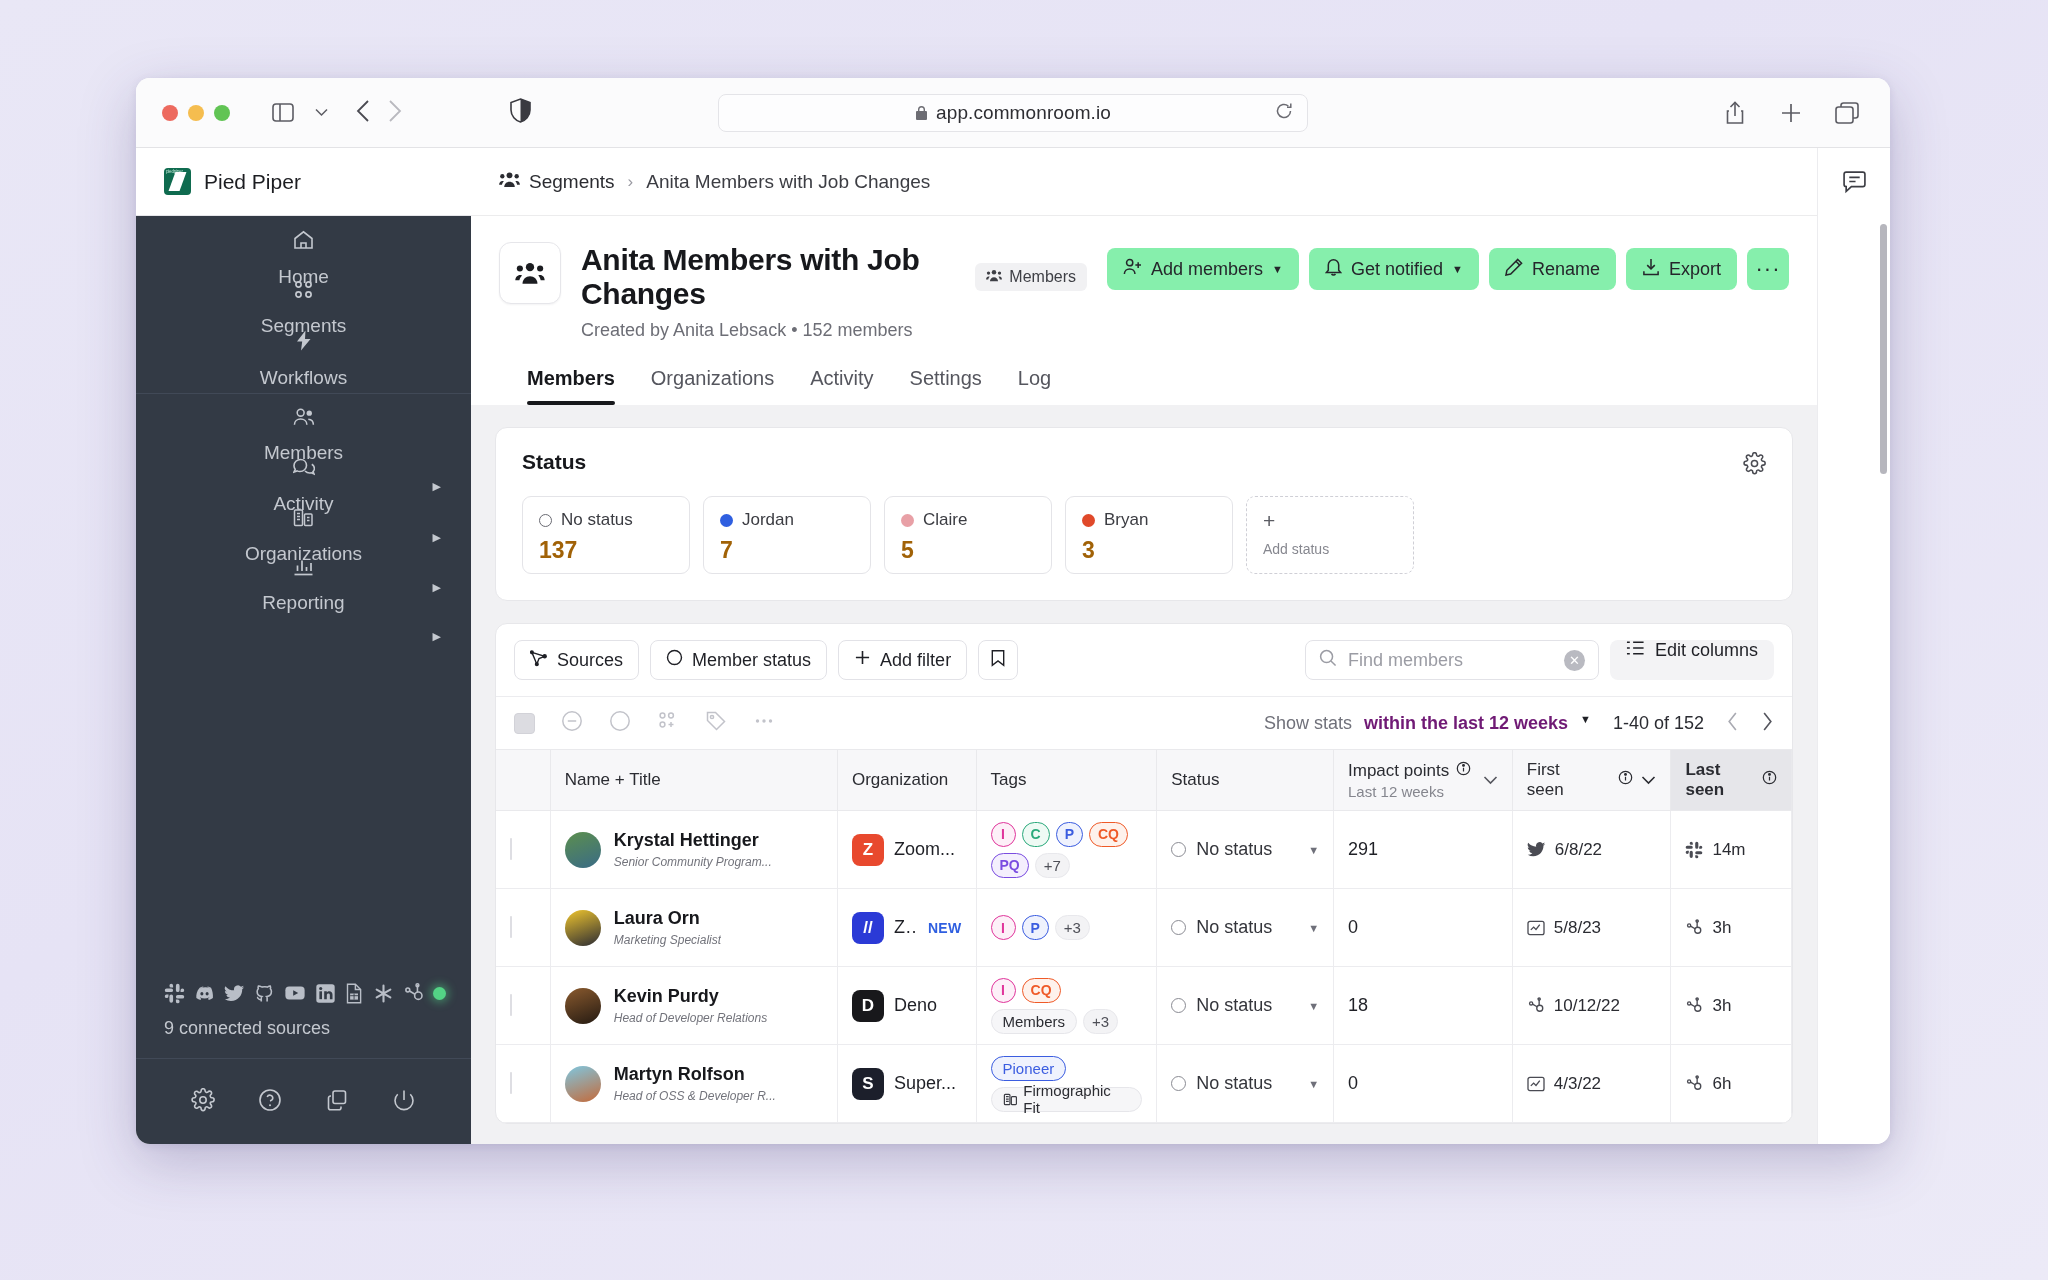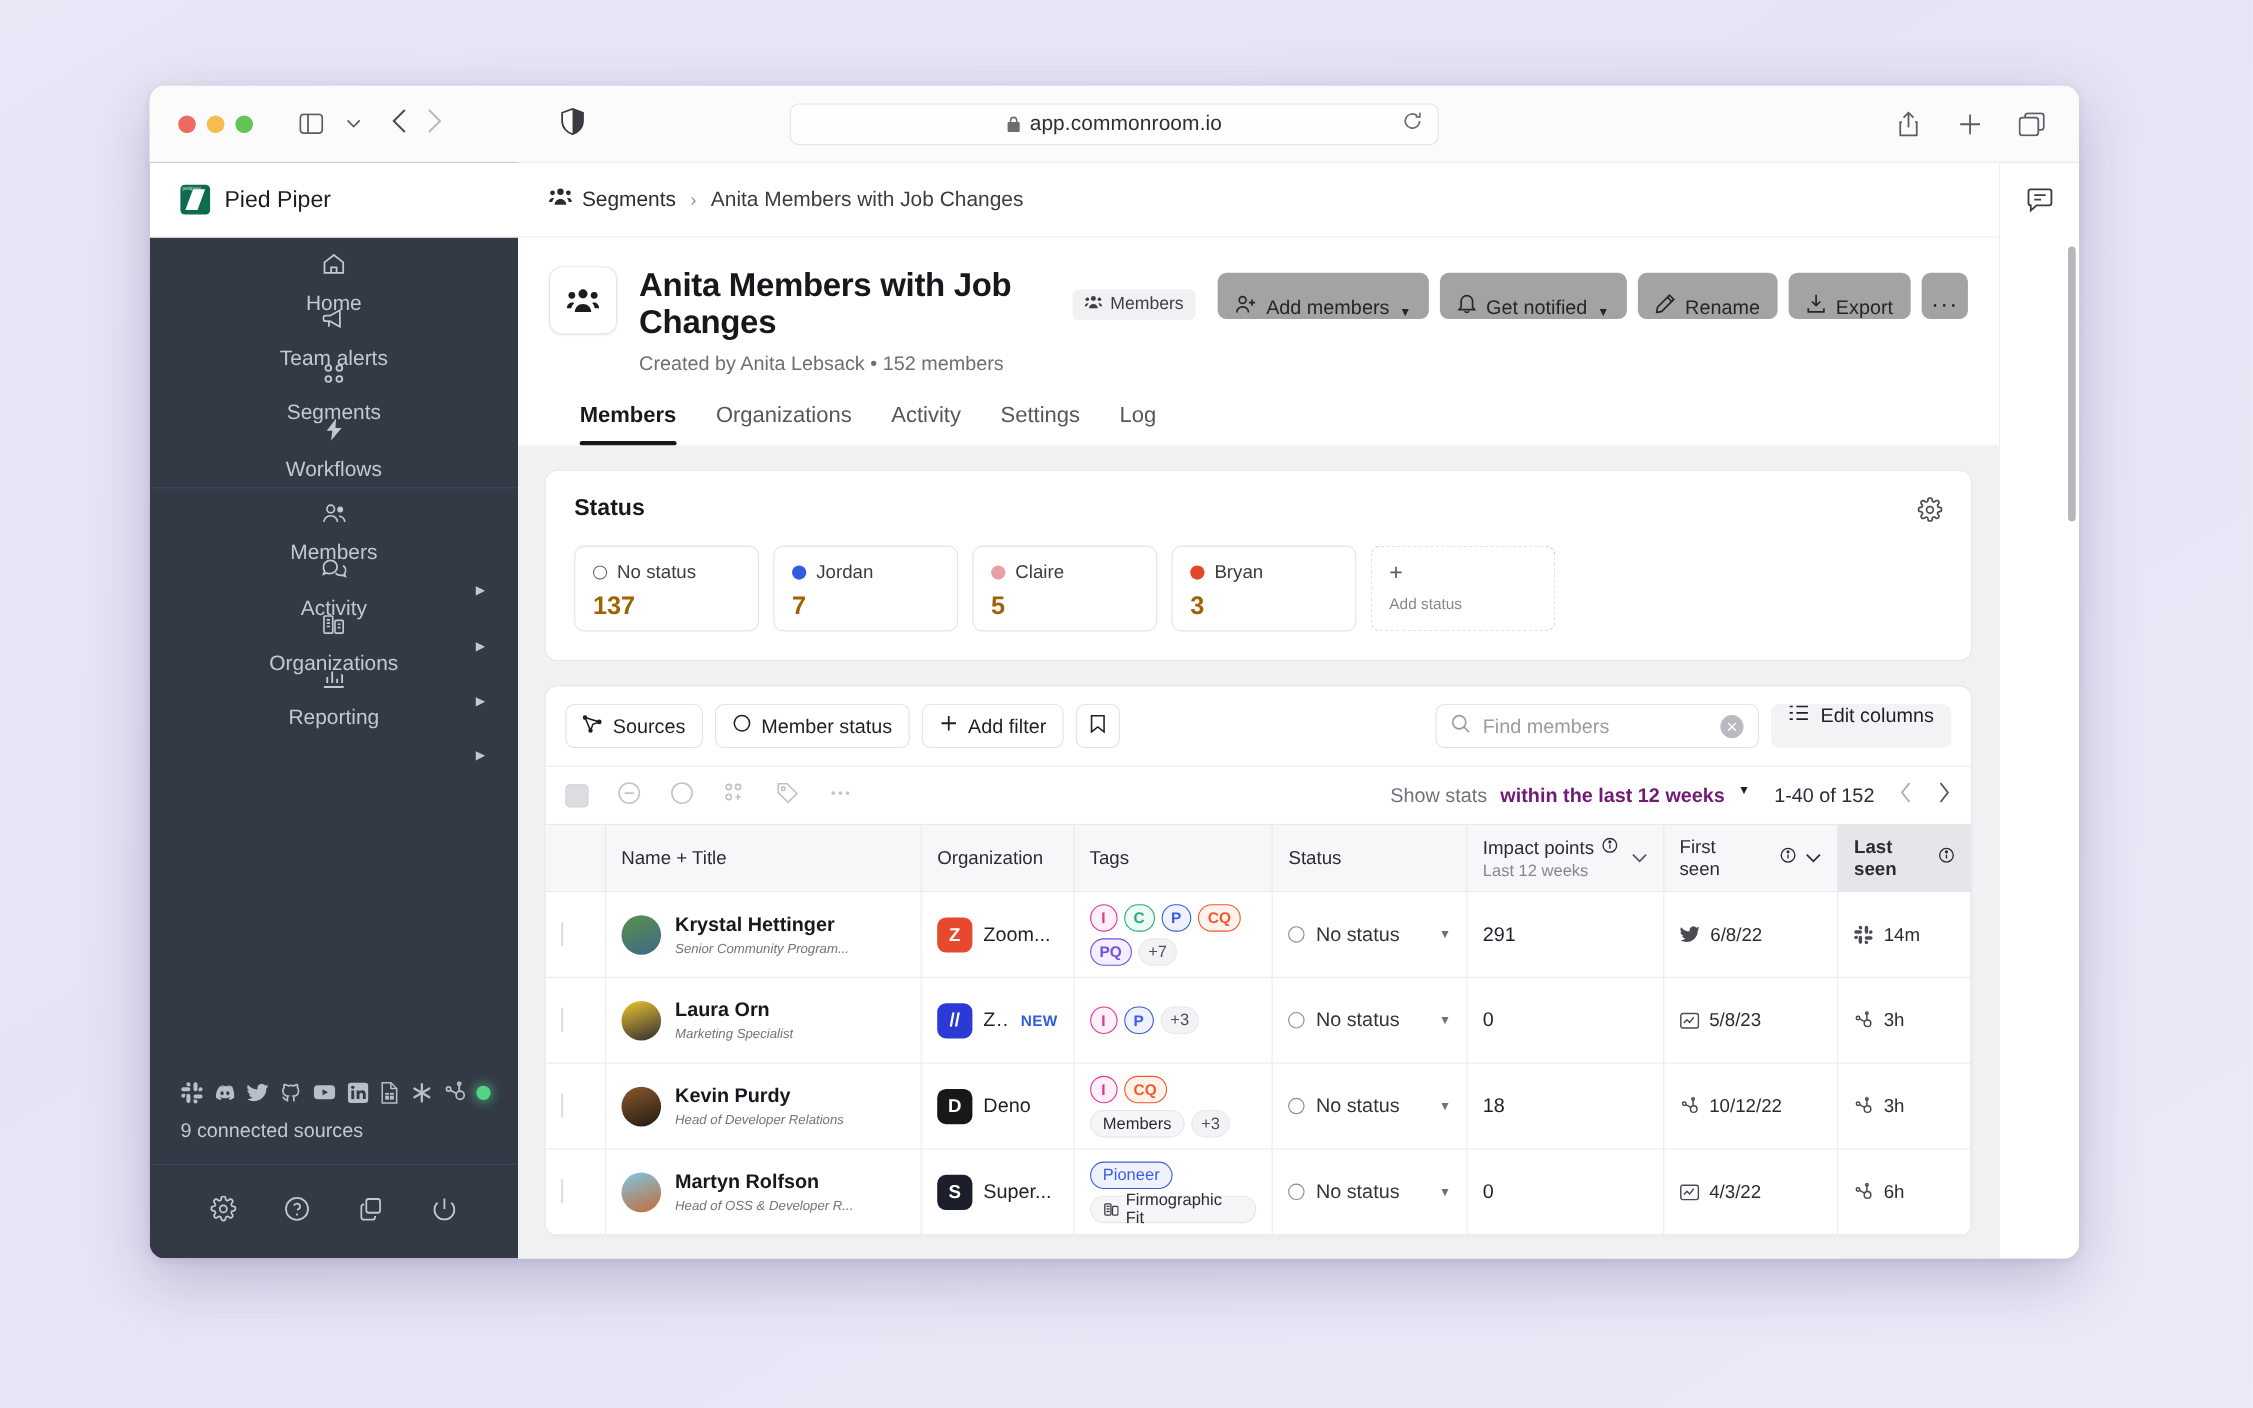--- a/index.html
+++ b/index.html
@@ -172,23 +172,23 @@
   .ph-title { font-size: 30px; font-weight: 700; color: #17181c; letter-spacing: -.3px; }
   .ph-badge {
     display:flex; align-items:center; gap:7px;
     background:#f1f1f3; border-radius:6px;
     padding: 5px 11px; font-size: 16px; color:#3e3f45;
   }
   .ph-sub { margin-top: 9px; font-size: 18px; color: #6d6e76; }
 
   .ph-actions { margin-left: auto; display: flex; gap: 10px; padding-top: 6px; }
   .btn {
-    display: flex; align-items: flex-end; gap: 9px;
+    display: flex; align-items: center; gap: 9px;
     height: 42px; padding: 0 16px;
-    background: #a3a3a3;
+    background: #86efac;
     border: none; border-radius: 8px;
     font-size: 18px; color: #25262b;
     font-family: inherit;
     white-space: nowrap;
   }
   .btn .caret-dn { font-size: 11px; color:#25262b; }
   .btn.sq { width: 42px; padding: 0; justify-content: center; font-size: 22px; letter-spacing:1px; }
 
   .tabs { display: flex; gap: 36px; padding: 0 28px; margin-top: 26px; background:#fff; }
   .tab {
@@ -487,29 +487,20 @@
 
       <div class="nav">
         <div class="nav-item">
           <span class="ic">
             <svg width="21" height="20" viewBox="0 0 21 20" fill="none" stroke="currentColor" stroke-width="1.6">
                 <path d="M2 8.5 L10.5 1.8 L19 8.5 V18H2Z"></path>
                 <path d="M8 18v-5h5v5"></path>
               </svg>
           </span>
           <span>Home</span>
-        </div>
-        <div class="nav-item">
-          <span class="ic">
-            <svg width="21" height="20" viewBox="0 0 21 20" fill="none" stroke="currentColor" stroke-width="1.6">
-                <path d="M3 7h4l9-5v15l-9-5H3a2 2 0 01-2-2V9a2 2 0 012-2z"></path>
-                <path d="M6 12v5"></path>
-              </svg>
-          </span>
-          <span>Team alerts</span>
         </div>
         <div class="nav-item">
           <span class="ic">
             <svg width="19" height="19" viewBox="0 0 19 19" fill="none" stroke="currentColor" stroke-width="1.7">
               <circle cx="4.5" cy="4.5" r="2.6"></circle>
                 <circle cx="14.5" cy="4.5" r="2.6"></circle>
               <circle cx="4.5" cy="14.5" r="2.6"></circle>
                 <circle cx="14.5" cy="14.5" r="2.6"></circle>
             </svg>
           </span>

